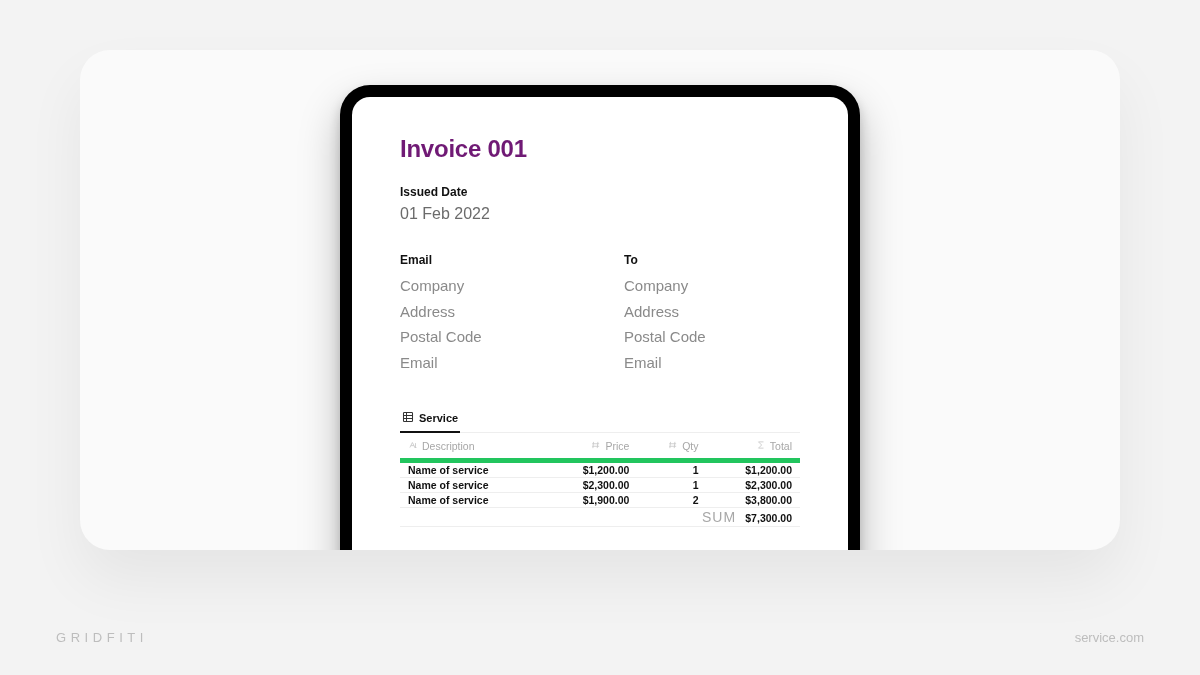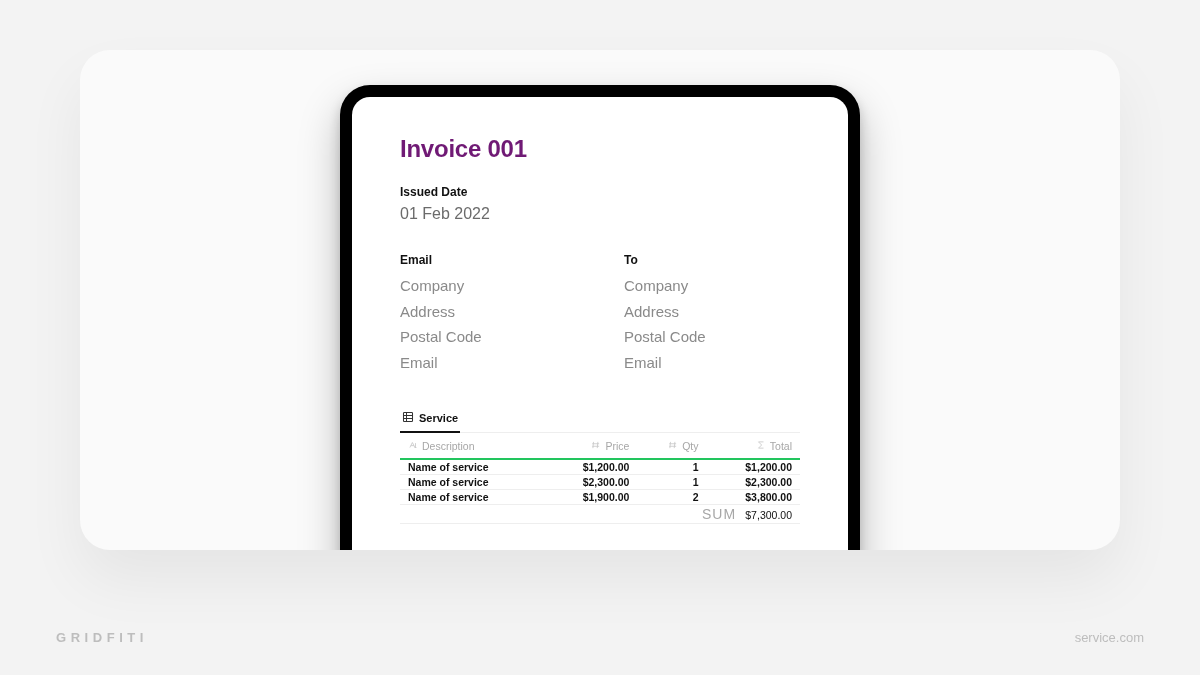--- a/index.html
+++ b/index.html
@@ -94,21 +94,21 @@
     width: 100%;
     border-collapse: collapse;
     font-size: 10.5px;
     margin-top: 0;
   }
   table.items th {
     text-align: left;
     font-weight: 400;
     color: #a7a7a7;
     padding: 7px 8px 6px 8px;
-    border-bottom: 2px solid #22c55e;
+    border-bottom: 5px solid #22c55e;
   }
   table.items td {
     padding: 1px 8px;
     border-bottom: 1px solid #eee;
     color: #111;
     font-weight: 600;
   }
   table.items td.num, table.items th.num { text-align: right; font-variant-numeric: tabular-nums; }
   .th-inner { display: inline-flex; align-items: center; gap: 4px; }
   .th-inner svg { width: 10px; height: 10px; opacity: 0.55; }
@@ -118,29 +118,29 @@
     text-align: right;
     font-variant-numeric: tabular-nums;
   }
   .sum-label {
     font-size: 14px;
     letter-spacing: 0.08em;
     color: #a7a7a7;
     font-weight: 400;
     padding-right: 6px;
   }
-  .sum-value { font-weight: 400; color: #111; }
+  .sum-value { font-weight: 700; color: #111; }
 
   .brand-left {
     position: absolute;
     left: 56px; bottom: 30px;
     font-size: 13px;
     letter-spacing: 0.35em;
     color: #bdbdbd;
-    font-weight: 700;
+    font-weight: 400;
   }
   .brand-right {
     position: absolute;
     right: 56px; bottom: 30px;
     font-size: 13px;
     color: #bdbdbd;
     font-weight: 500;
   }
 </style>
 </head>

